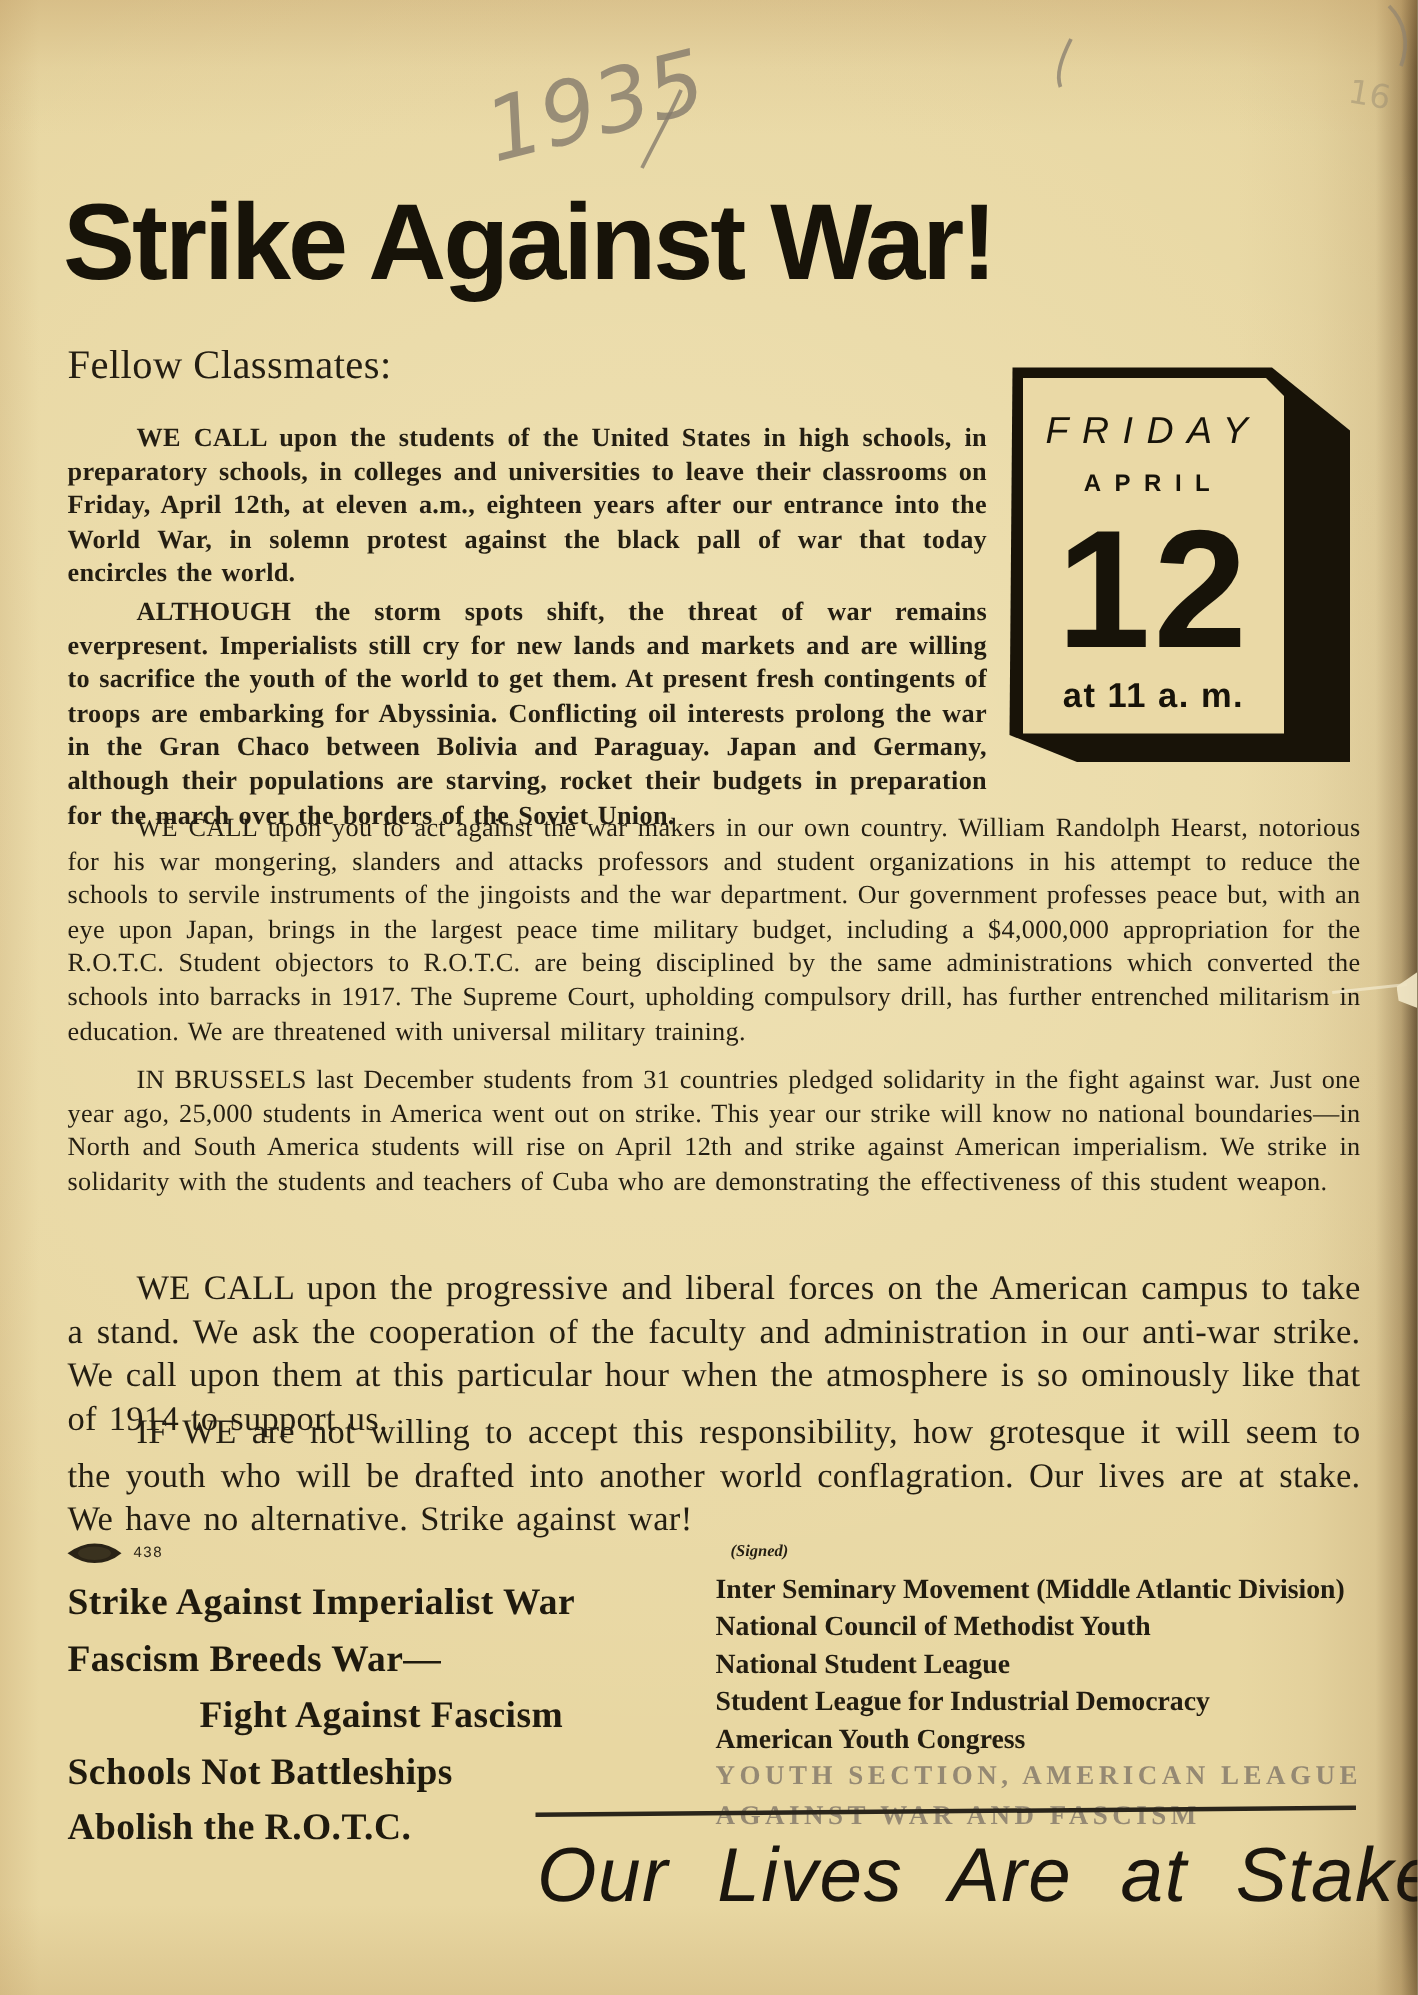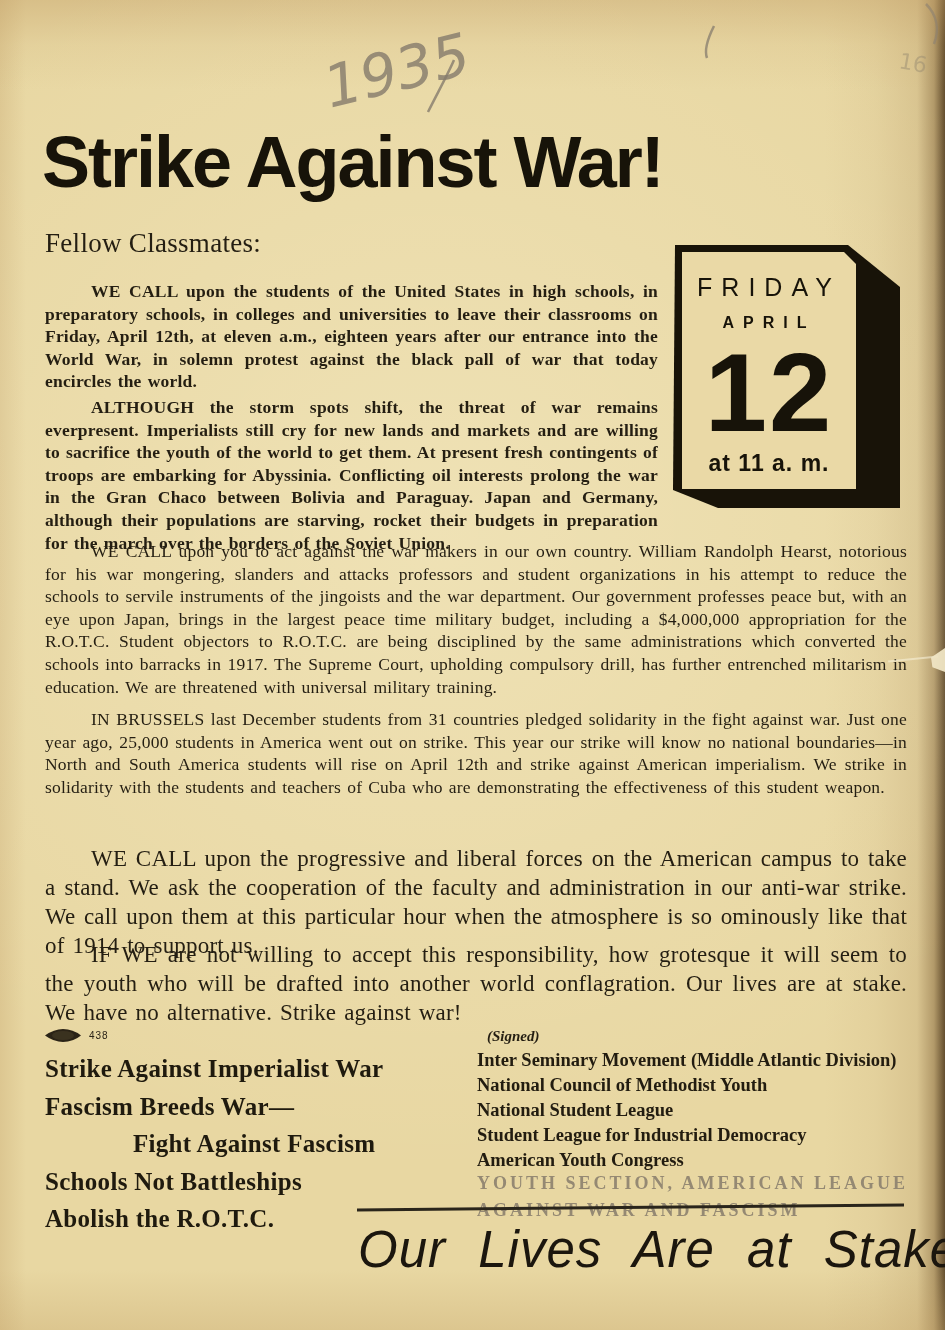--- a/index.html
+++ b/index.html
@@ -31,32 +31,32 @@
   .para.wide{width:862px;}
   .para.big{width:862px;font-size:23px;line-height:29px;word-spacing:2px;}
   .p1{top:280px;} .p2{top:396px;} .p3{top:540px;} .p4{top:708px;}
   .p5{top:844px;} .p6{top:940px;}
   .bold-inline{font-weight:700;}
   
   .calendar{left:663px;top:233px;width:250px;height:290px;}
   .calendar svg{position:absolute;left:0;top:0;}
   .cal-text{position:absolute;width:174px;left:19px;text-align:center;color:#171309;
             font-family:"Liberation Sans",sans-serif;}
-  .cal-day{top:40px;font-size:25px;letter-spacing:9px;font-weight:400;}
+  .cal-day{top:40px;font-style:italic;font-size:25px;letter-spacing:9px;font-weight:400;}
   .cal-month{top:81px;font-size:16px;font-weight:700;letter-spacing:9px;}
   .cal-date{top:104px;font-size:112px;line-height:1;font-weight:700;letter-spacing:2px;}
   .cal-time{top:217px;font-size:23px;font-weight:700;letter-spacing:1px;}
   
   .union-row{left:44px;top:1028px;display:flex;align-items:center;gap:7px;}
   .union-num{font-family:"Liberation Sans",sans-serif;font-weight:400;font-size:10px;color:#2a2316;letter-spacing:1px;}
   
   .slogans{left:45px;top:1050px;width:430px;font-weight:700;font-size:25px;line-height:37.6px;letter-spacing:.3px;color:#1f1a0e;}
   .slogan-indent{padding-left:88px;}
   
-  .signed-label{left:487px;top:1028px;font-style:italic;font-weight:700;font-size:15px;}
+  .signed-label{left:487px;top:1028px;font-style:italic;font-weight:700;font-size:11px;}
   .orgs{left:477px;top:1048px;width:440px;font-weight:700;font-size:18.5px;line-height:25px;color:#221c10;}
   .stamp{left:477px;top:1170px;width:440px;font-weight:700;font-size:18px;line-height:27px;
          letter-spacing:3px;color:#8e8370;opacity:.92;}
   
   .strike-rule{left:357px;top:1206px;width:547px;height:3px;background:#2a251b;transform:rotate(-0.5deg);}
   .tagline{
     left:358px;top:1220px;width:560px;
     font-family:"Liberation Sans",sans-serif;font-style:italic;
     font-size:51px;letter-spacing:1px;word-spacing:17px;color:#1b160e;white-space:nowrap;
   }

